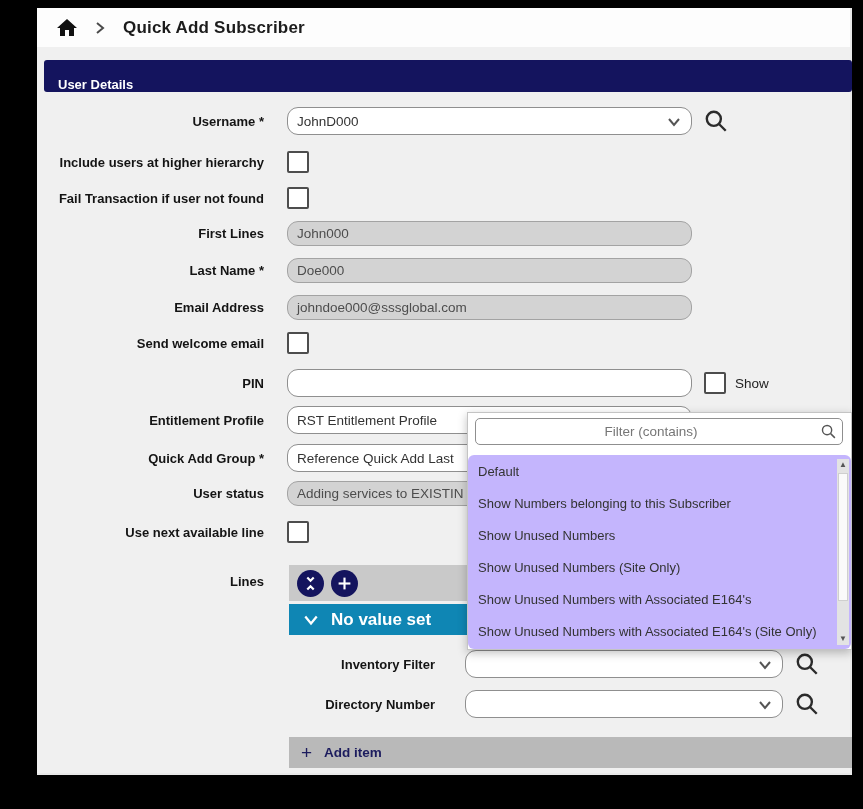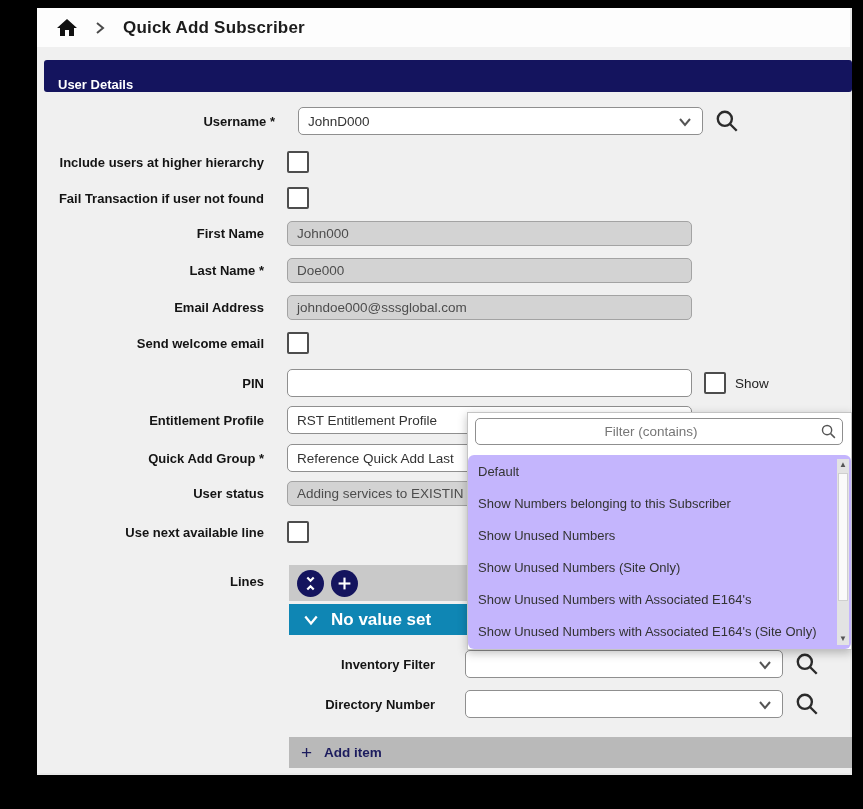--- a/index.html
+++ b/index.html
@@ -10,21 +10,21 @@
     display:flex;align-items:center;}
   .home{margin-left:18px;width:24px;height:24px;color:#111;cursor:pointer;}
   .crumb-sep{margin-left:14px;width:14px;height:14px;color:#4a4a4a;}
   .title{margin-left:16px;font-size:17px;font-weight:bold;color:#1c1c1c;letter-spacing:.2px;}
   .navybar{position:absolute;left:7px;top:52px;width:808px;height:32px;background:#14145e;
     border-radius:3px;display:flex;align-items:flex-end;box-sizing:border-box;}
   .navybar span{color:#fff;font-size:13px;font-weight:bold;margin-left:14px;}
   .row{position:absolute;left:0;display:flex;align-items:center;}
   .lbl{width:227px;text-align:right;font-size:13px;font-weight:bold;color:#141414;flex:none;}
   .ctl{margin-left:23px;display:flex;align-items:center;}
-  .tinput,.combo,.dis{box-sizing:border-box;height:28px;border-radius:5px;font-size:13.5px;}
+  .tinput,.combo,.dis{box-sizing:border-box;height:28px;border-radius:11px;font-size:13.5px;}
   .tinput{width:405px;border:1px solid #8f8f8f;background:#fff;color:#333;padding:0 9px;outline:none;
     font-family:"Liberation Sans",sans-serif;}
   .combo{width:405px;border:1px solid #8f8f8f;background:#fff;color:#333;display:flex;
     align-items:center;padding:0 9px;position:relative;cursor:pointer;}
   .combo .chev{position:absolute;right:10px;top:7px;width:14px;height:14px;color:#555;}
   .dis{height:25px;width:405px;border:1px solid #a3a3a3;background:#d3d3d3;color:#4d4d4d;
     display:flex;align-items:center;padding:0 9px;}
   .cb{width:18px;height:18px;background:#fff;border:2px solid #4d4d4d;border-radius:2px;
     box-sizing:content-box;cursor:pointer;flex:none;}
   .mag{width:26px;height:26px;color:#2b2b2b;margin-left:11px;cursor:pointer;flex:none;}
@@ -79,21 +79,21 @@
           <polyline points="4,2 10,7 4,12"></polyline>
         </svg>
     </span>
     <span class="title">Quick Add Subscriber</span>
   </div>
 
   <div class="navybar">
     <span>User Details</span>
   </div>
 
-  <div class="row" style="top:99px;margin-left:11px;">
+  <div class="row" style="top:99px;">
     <span class="lbl">Username *</span>
     <span class="ctl">
       <span class="combo">
         <span>JohnD000</span>
         <span class="chev">
           <svg viewBox="0 0 14 14" fill="none" stroke="currentColor" stroke-width="2">
               <polyline points="2,4 7,10 12,4"></polyline>
             </svg>
         </span>
       </span>
@@ -114,21 +114,21 @@
   </div>
 
   <div class="row" style="top:179px;">
     <span class="lbl">Fail Transaction if user not found</span>
     <span class="ctl">
         <span class="cb"></span>
       </span>
   </div>
 
   <div class="row" style="top:213px;">
-    <span class="lbl">First Name</span>
+    <span class="lbl">First Lines</span>
     <span class="ctl">
         <span class="dis">
       <span>John000</span>
         </span>
       </span>
   </div>
 
   <div class="row" style="top:250px;justify-content:center;">
     <span class="lbl">Last Name *</span>
     <span class="ctl">

